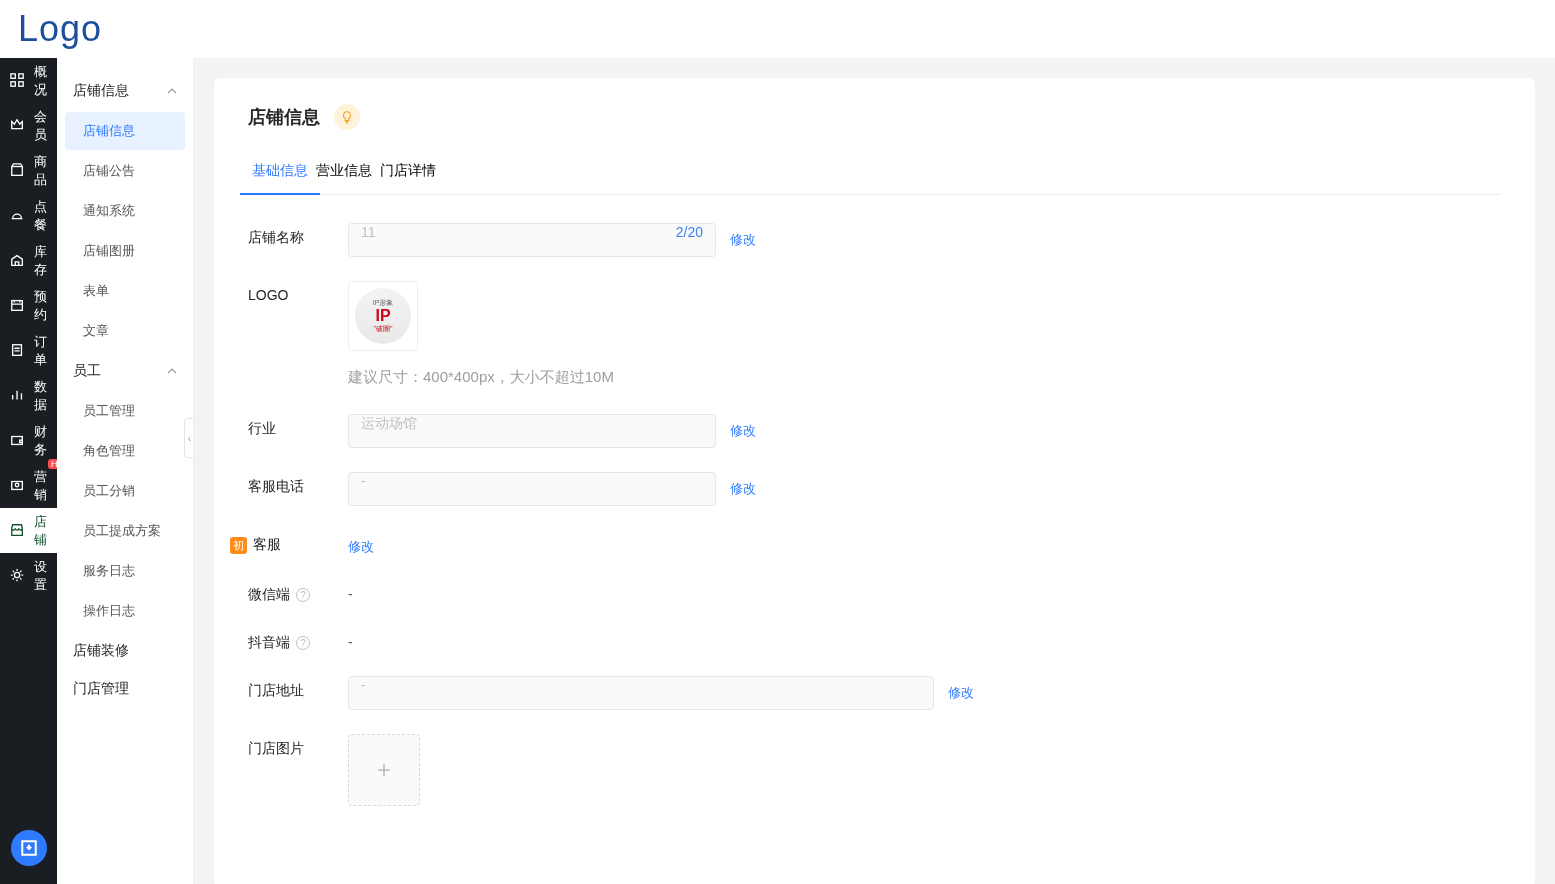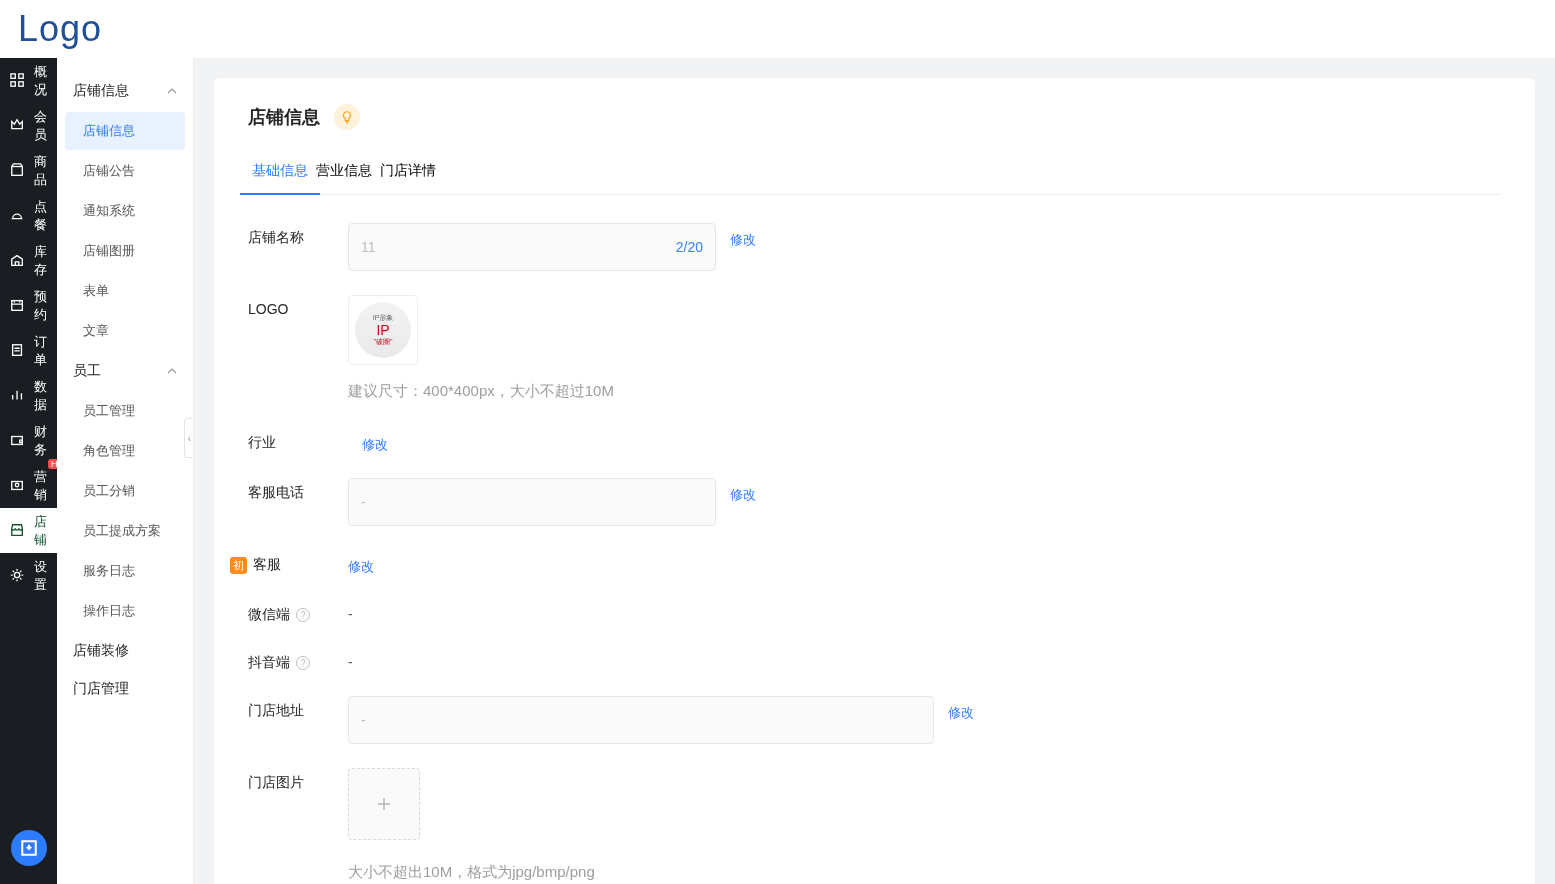--- a/index.html
+++ b/index.html
@@ -29,28 +29,28 @@
 .page-title-row h2{font-size:18px;font-weight:600}
 .tip-icon{width:26px;height:26px;border-radius:50%;background:#fff2db;display:flex;align-items:center;justify-content:center;color:#f5a623}
 .tabs{display:flex;border-bottom:1px solid #eee;margin-bottom:28px}
 .tab{padding:10px 4px 14px;color:#000000;cursor:pointer;position:relative}
 .tab.active{color:#2f7bff}
 .tab.active::after{content:"";position:absolute;left:-8px;right:-8px;bottom:-1px;height:2px;background:#2f7bff}
 .form-row{display:flex;align-items:flex-start;margin-bottom:24px}
 .form-label{width:100px;padding-top:6px;color:#262626;font-size:14px;display:flex;align-items:center;gap:6px}
 .form-label .badge{background:#ff8c1a;color:#fff;font-size:11px;padding:1px 3px;border-radius:3px;margin-left:-18px}
 .form-label .q{width:14px;height:14px;border-radius:50%;border:1px solid #bfbfbf;display:inline-flex;align-items:center;justify-content:center;font-size:10px;color:#bfbfbf}
-.input-ro{width:368px;height:48px;border:1px solid #e6e6e6;background:#fafafa;border-radius:4px;padding:0 12px;color:#bfbfbf;display:flex;align-items:center;justify-content:space-between}
+.input-ro{width:368px;height:34px;border:1px solid #e6e6e6;background:#fafafa;border-radius:4px;padding:0 12px;color:#bfbfbf;display:flex;justify-content:space-between}
 .input-ro.wide{width:586px}
 .input-ro .counter{color:#3b82f6;font-size:14px}
 .link{color:#2f7bff;font-size:13px;margin-left:14px;padding-top:8px;cursor:pointer}
 .static-value{padding-top:6px;color:#595959}
 .logo-thumb{width:70px;height:70px;border:1px solid #eee;border-radius:4px;background:#fff;display:flex;align-items:center;justify-content:center;margin-bottom:12px}
 .logo-thumb .inner{width:56px;height:56px;border-radius:50%;background:linear-gradient(#f3f3f3,#e9e9e9);display:flex;flex-direction:column;align-items:center;justify-content:center;font-size:9px;color:#888}
-.logo-thumb .inner .ip{font-size:14px;font-weight:400;color:#d0021b;line-height:1}
+.logo-thumb .inner .ip{font-size:16px;font-weight:700;color:#d0021b;line-height:1}
 .hint{color:#9e9e9e;font-size:15px;line-height:1.8}
 .upload-box{width:72px;height:72px;border:1px dashed #d9d9d9;border-radius:4px;background:#fafafa;display:flex;align-items:center;justify-content:center;font-size:24px;color:#bfbfbf;cursor:pointer;margin-bottom:18px}
 .chevron{width:10px;height:10px}
 </style>
 </head>
 <body>
 
 <div class="top-header">
   <div class="logo">Logo</div>
 </div>
@@ -249,20 +249,23 @@
               <span class="ip">IP</span>
               <span style="font-size:7px;color:#d0021b">"破圈"</span>
             </div>
           </div>
           <div class="hint">建议尺寸：400*400px，大小不超过10M</div>
         </div>
       </div>
 
       <div class="form-row">
         <div class="form-label">行业</div>
+        <div class="input-ro">
+          <span>运动场馆</span>
+        </div>
         <span class="link">修改</span>
       </div>
 
       <div class="form-row">
         <div class="form-label">客服电话</div>
         <div class="input-ro">
           <span>-</span>
         </div>
         <span class="link">修改</span>
       </div>
@@ -298,20 +301,19 @@
         </div>
         <span class="link">修改</span>
       </div>
 
       <div class="form-row">
         <div class="form-label">门店图片</div>
         <div>
           <div class="upload-box">
             <span>+</span>
           </div>
-          <div class="hint">大小不超出10M，格式为jpg/bmp/png</div>
         </div>
       </div>
 
     </div>
   </div>
 
 </div>
 
 </body></html>

